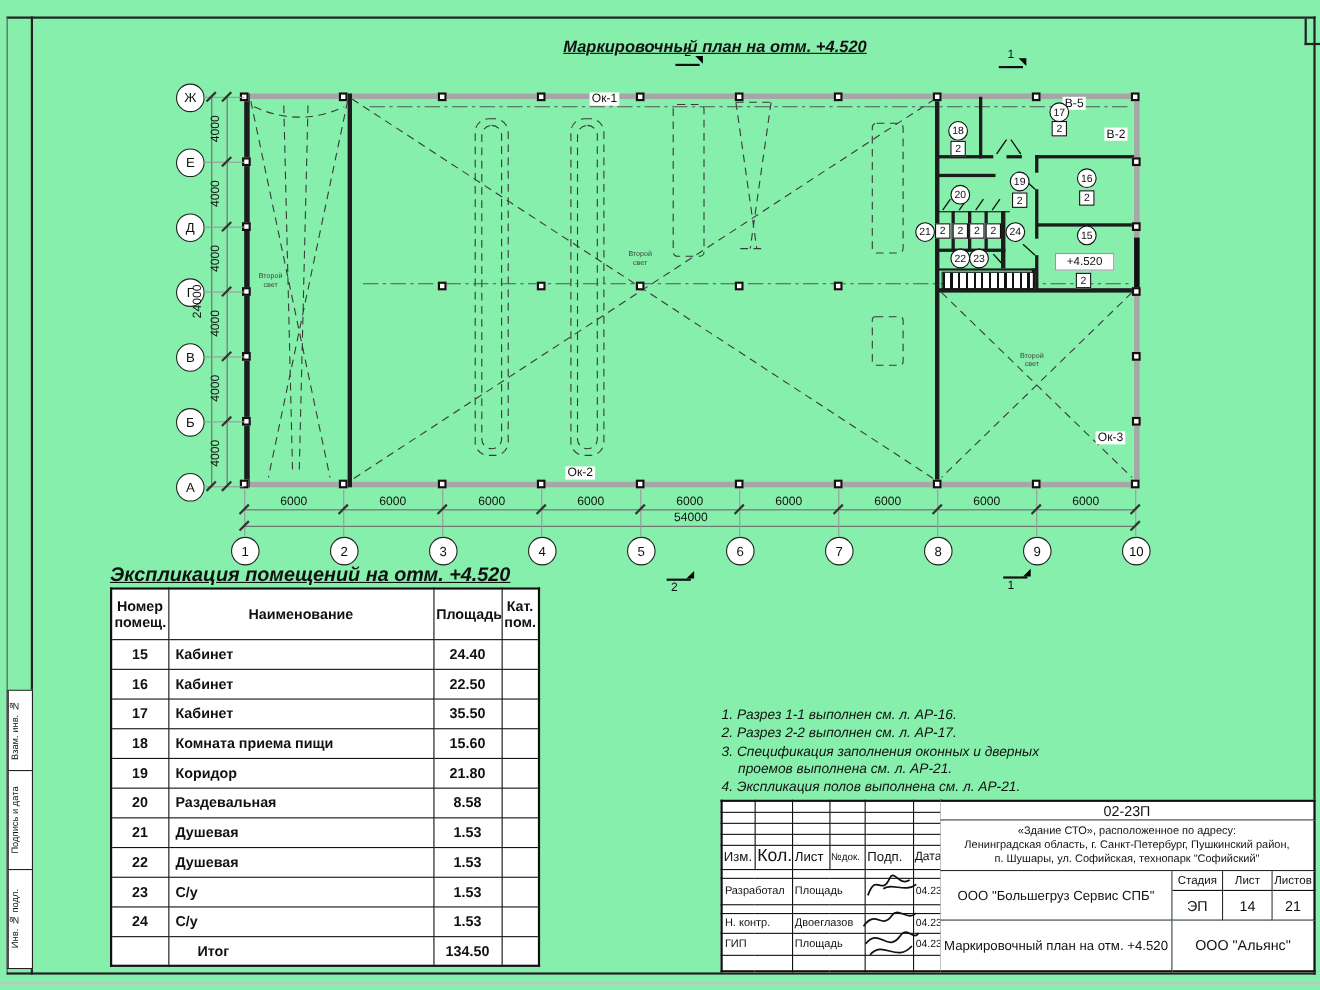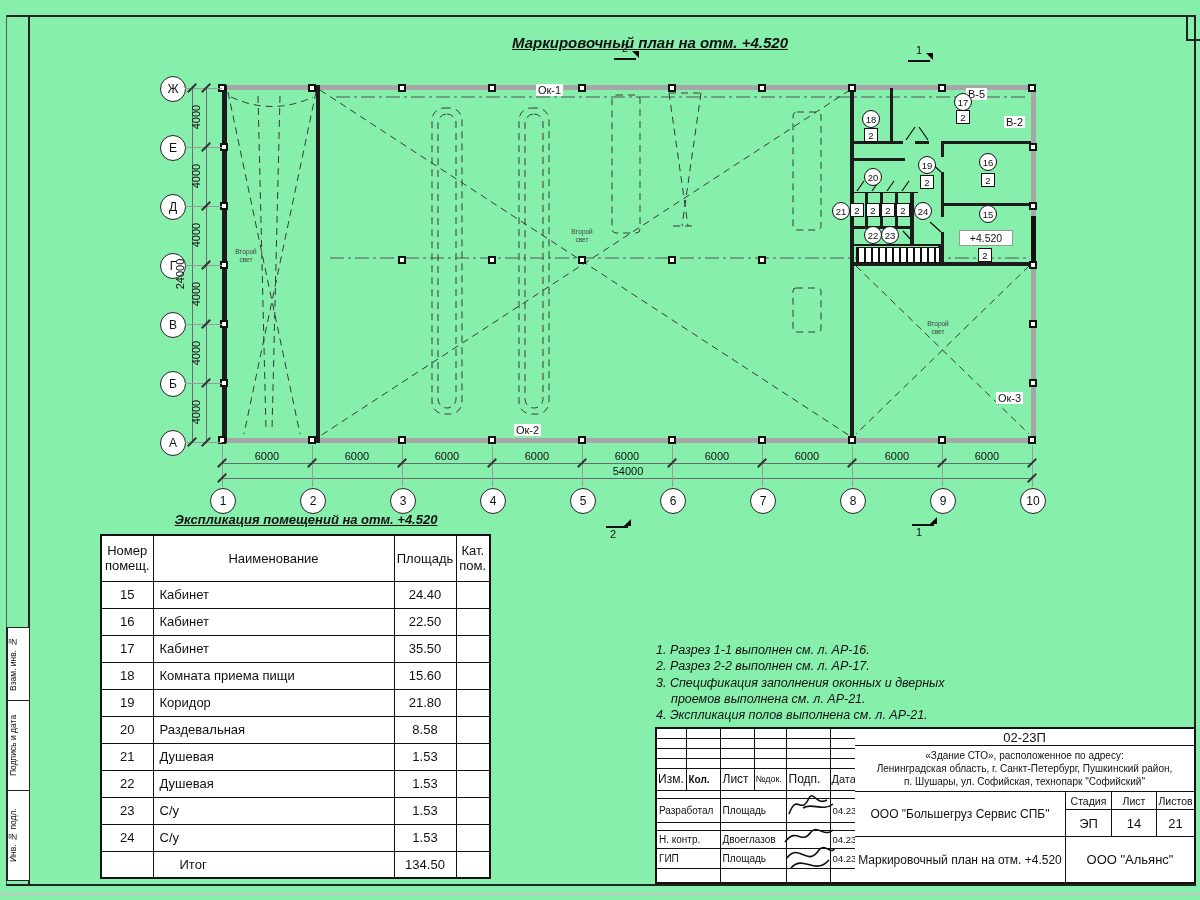--- a/index.html
+++ b/index.html
@@ -28,21 +28,21 @@
   .rot{transform:rotate(-90deg);}
   .wl{position:absolute;font-size:11px;background:#fff;padding:0 2px;}
   .sl2{position:absolute;font-size:6.5px;color:#444;text-align:center;line-height:1.2;white-space:pre-line;}
   .sn{position:absolute;font-size:11px;}
   .sline{position:absolute;height:1.5px;background:#111;}
   .fl{position:absolute;width:0;height:0;border-top:7px solid #000;border-left:7px solid transparent;}
   .flu{position:absolute;width:0;height:0;border-bottom:7px solid #000;border-left:7px solid transparent;}
   .ttl{position:absolute;text-align:center;font-style:italic;font-weight:600;text-decoration:underline;}
   
   table.rt{position:absolute;border-collapse:collapse;table-layout:fixed;background:#fff;}
-  table.rt td,table.rt th{border:1px solid #111;font-size:13px;font-weight:normal;padding:0 6px;overflow:hidden;}
+  table.rt td,table.rt th{border:1px solid #111;font-size:13px;font-weight:bold;padding:0 6px;overflow:hidden;}
   table.rt{border:2px solid #111;}
   
   table.st{position:absolute;border-collapse:collapse;table-layout:fixed;background:#fff;border:2px solid #111;}
   table.st td{border:1px solid #111;font-size:10px;padding:0 2px;overflow:hidden;}
   .tbc{position:absolute;background:#fff;box-sizing:border-box;display:flex;align-items:center;justify-content:center;text-align:center;}
   .note{padding-left:15px;text-indent:-15px;white-space:pre-line;font-style:italic;}
   .vt{writing-mode:vertical-rl;transform:rotate(180deg);font-size:8.5px;text-align:center;}
 </style>
 </head>
 <body>
@@ -51,21 +51,21 @@
 
   <div class="dl" style="left:6px;top:15px;width:1190px;height:2px;background:#222;"></div>
   <div class="dl" style="left:6px;top:15px;width:1px;height:871px;background:#555;"></div>
   <div class="dl" style="left:28px;top:15px;width:2px;height:871px;background:#222;"></div>
   <div class="dl" style="left:1194px;top:15px;width:2px;height:871px;background:#222;"></div>
   <div class="dl" style="left:6px;top:884px;width:1190px;height:2px;background:#222;"></div>
   <div class="dl" style="left:0px;top:893px;width:1200px;height:2px;background:#c4c4c4;"></div>
   <div class="abs" style="left:1186px;top:17px;width:12px;height:22px;border-left:2px solid #222;border-bottom:2px solid #222;"></div>
 
   <div class="ttl" style="left:400px;top:34px;width:500px;font-size:15px;">Маркировочный план на отм. +4.520</div>
-  <div class="ttl" style="left:110px;top:512px;width:392px;font-size:13px;">Экспликация помещений на отм. +4.520</div>
+  <div class="ttl" style="left:86px;top:512px;width:392px;font-size:18px;">Экспликация помещений на отм. +4.520</div>
 
   <svg class="abs" style="left:0;top:0;" width="1200" height="560" viewBox="0 0 1200 560">
     <g fill="none" stroke="#3a3a3a" stroke-width="1" stroke-dasharray="7 5">
       <path d="M228,92 L300,434 M316,92 L244,434 M258,96 L266,430 M280,96 L272,430 M231,97 Q272,116 313,97"></path>
       <path d="M320,90 L850,436 M850,90 L320,436"></path>
       <path d="M856,266 L1029,434 M1029,266 L856,434"></path>
       <rect x="432" y="108" width="30" height="306" rx="12"></rect>
       <rect x="438" y="114" width="18" height="294" rx="9"></rect>
       <rect x="519" y="108" width="30" height="306" rx="12"></rect>
       <rect x="525" y="114" width="18" height="294" rx="9"></rect>
@@ -407,21 +407,21 @@
     <tr style="height:10px;">
           <td></td>
           <td></td>
           <td></td>
           <td></td>
           <td></td>
           <td></td>
         </tr>
     <tr style="height:22px;font-size:12px;">
       <td style="font-size:12px;padding:0 1px;">Изм.</td>
-      <td style="font-size:10px;font-weight:bold;">Кол.</td>
+      <td style="font-size:16px;">Кол.</td>
       <td style="font-size:12px;">Лист</td>
       <td style="font-size:9px;padding:0 1px;">№док.</td>
       <td style="font-size:12px;">Подп.</td>
       <td style="font-size:11px;padding:0 1px;">Дата</td>
     </tr>
     <tr style="height:8px;">
           <td colspan="2"></td>
           <td colspan="2"></td>
           <td></td>
           <td></td>

